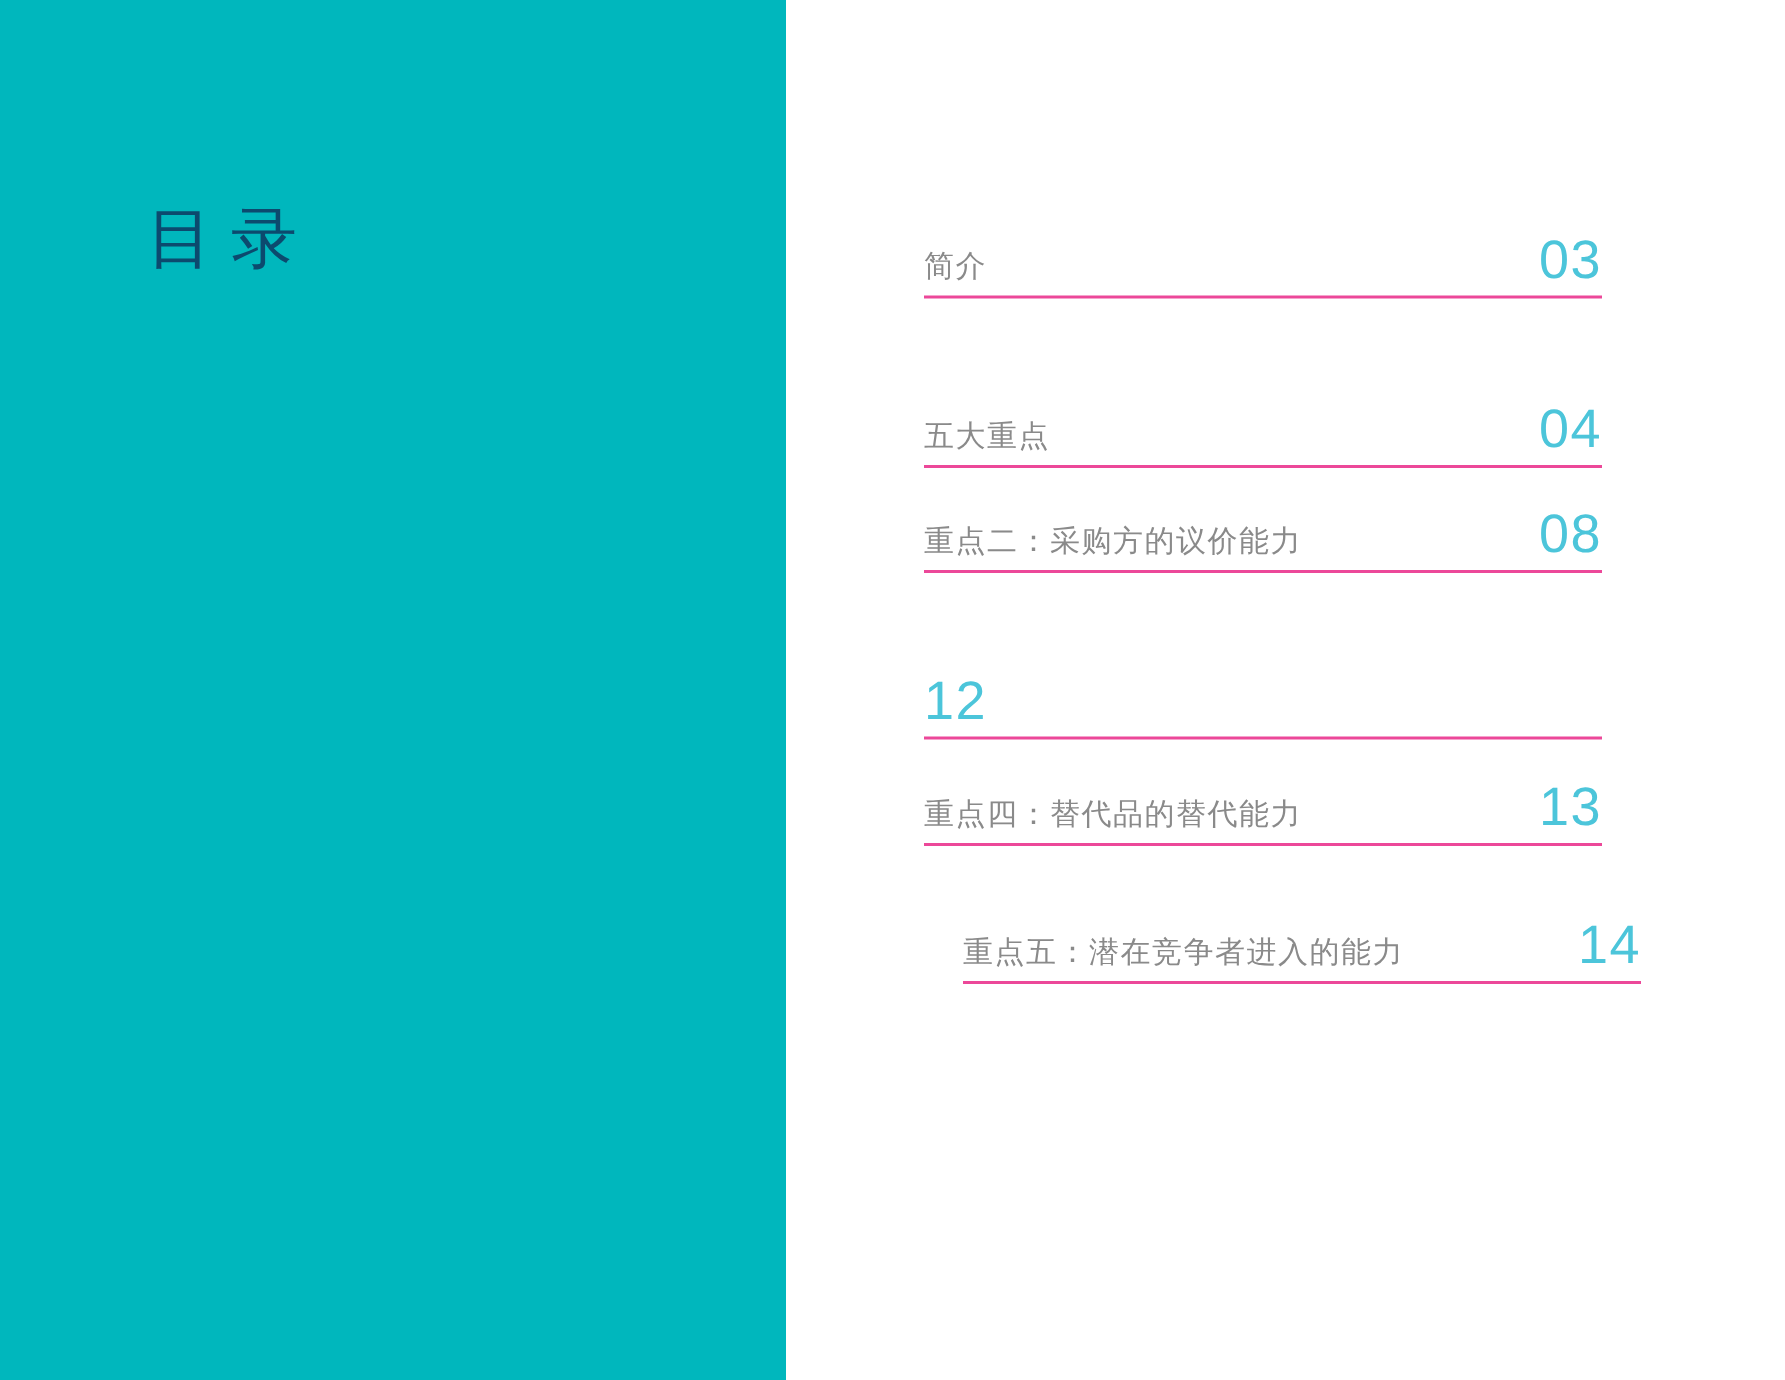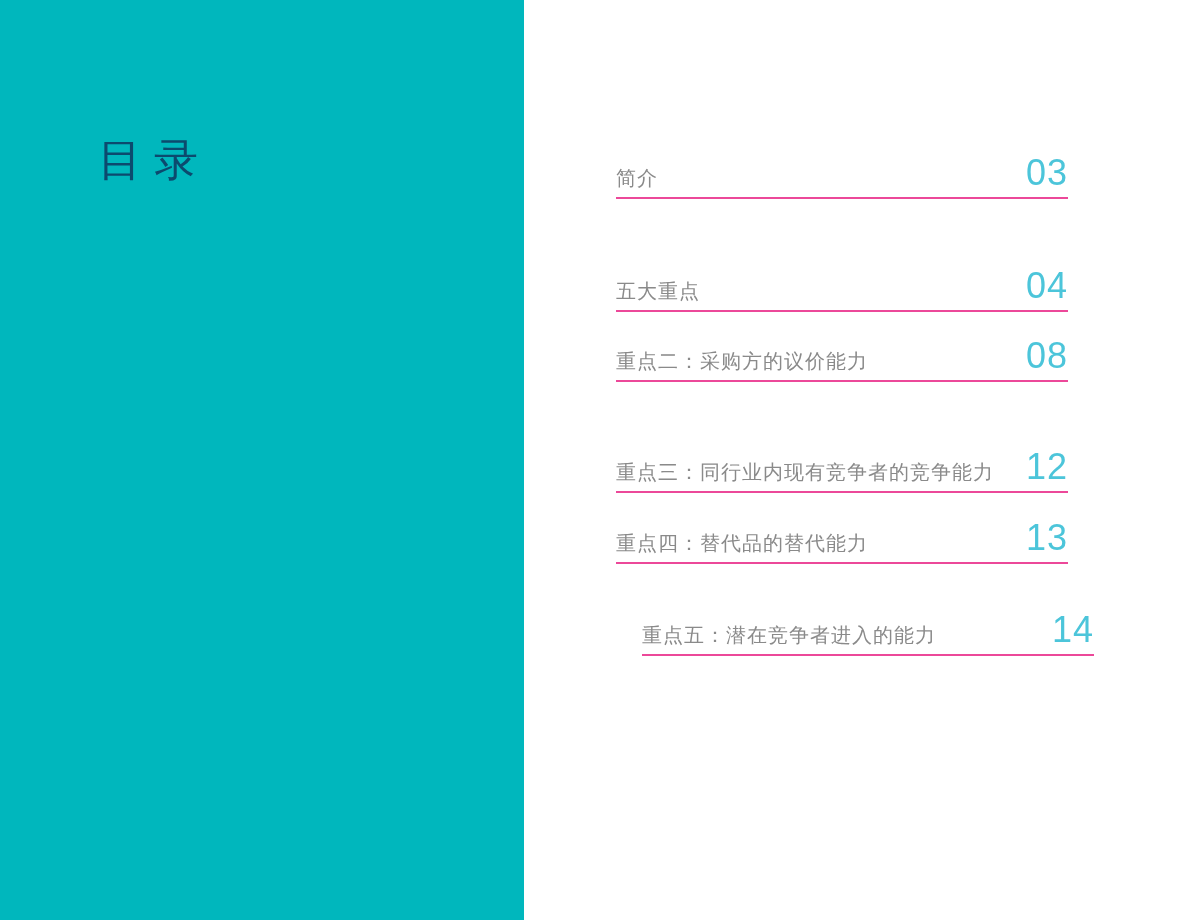--- a/index.html
+++ b/index.html
@@ -91,21 +91,20 @@
   </div>
   <div class="toc-item">
     <span class="toc-title">五大重点</span>
     <span class="toc-page">04</span>
   </div>
   <div class="toc-item">
     <span class="toc-title">重点二：采购方的议价能力</span>
     <span class="toc-page">08</span>
   </div>
   <div class="toc-item">
-    <span class="toc-title">重点三：同行业内现有竞争者的竞争能力</span>
     <span class="toc-page">12</span>
   </div>
   <div class="toc-item">
     <span class="toc-title">重点四：替代品的替代能力</span>
     <span class="toc-page">13</span>
   </div>
   <div class="toc-item">
     <span class="toc-title">重点五：潜在竞争者进入的能力</span>
     <span class="toc-page">14</span>
   </div>

